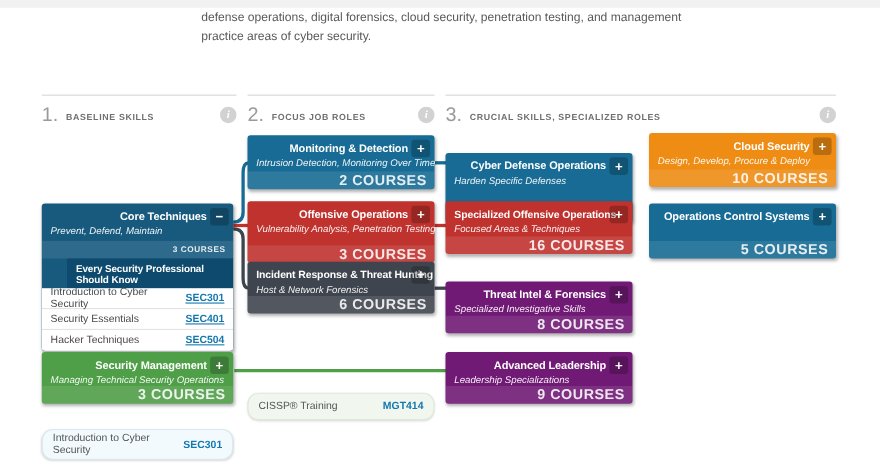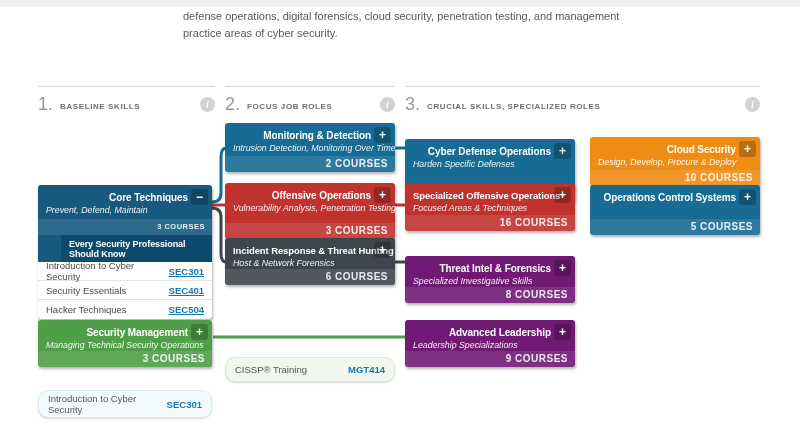--- a/index.html
+++ b/index.html
@@ -30,21 +30,21 @@
   .chead { padding:7px 24px 0 8px; }
   .ctitle { font-size:10px; font-weight:bold; letter-spacing:-.1px; white-space:nowrap;text-align:right; }
   .csub  { font-size:8.8px; font-style:italic; color:rgba(255,255,255,.92);
            white-space:nowrap; margin-top:2px; }
   .toggle { position:absolute; top:4px; right:4px; width:17px; height:16px;
             border:none; border-radius:3px; background:rgba(0,0,0,.22); color:#fff;
             font-size:12px; font-weight:bold; line-height:14px; text-align:center;
             cursor:pointer; padding:0; }
   .ccount { position:absolute; bottom:0; left:0; right:0; height:16px;
             background:rgba(255,255,255,.10); border-radius:0 0 3px 3px;
-            font-size:10px; font-weight:bold; letter-spacing:.5px;
+            font-size:13px; font-weight:bold; letter-spacing:.5px;
             color:rgba(255,255,255,.88); text-align:right; line-height:16px;
             padding-right:7px; }
 
   
   .card.expanded { overflow:hidden; }
   .ccount-static { position:static; height:16px; margin-top:4px;
             background:rgba(255,255,255,.10); font-size:7.5px; font-weight:bold;
             letter-spacing:.5px; color:rgba(255,255,255,.88); text-align:right;
             line-height:16px; padding-right:7px; }
   .banner { font-size:9px; font-weight:bold; color:#fff; padding:4px 8px 3px 8px;
@@ -146,21 +146,21 @@
 
   <div class="card" style="left: 405px; top: 256px; width: 170px; height: 47px; background: #701a75;">
     <div class="chead">
       <div class="ctitle">Threat Intel &amp; Forensics</div>
       <div class="csub">Specialized Investigative Skills</div>
     </div>
     <button class="toggle">+</button>
     <div class="ccount">8 COURSES</div>
   </div>
 
-  <div class="card" style="left: 590px; top: 137px; width: 170px; height: 49px; background: rgb(238, 140, 19);">
+  <div class="card" style="left: 590px; top: 121px; width: 170px; height: 49px; background: rgb(238, 140, 19);">
     <div class="chead">
       <div class="ctitle">Cloud Security</div>
       <div class="csub">Design, Develop, Procure &amp; Deploy</div>
     </div>
     <button class="toggle">+</button>
     <div class="ccount">10 COURSES</div>
   </div>
 
   <div class="card" style="left: 590px; top: 185px; width: 170px; height: 50px; background: rgb(23, 107, 148);">
     <div class="chead">

